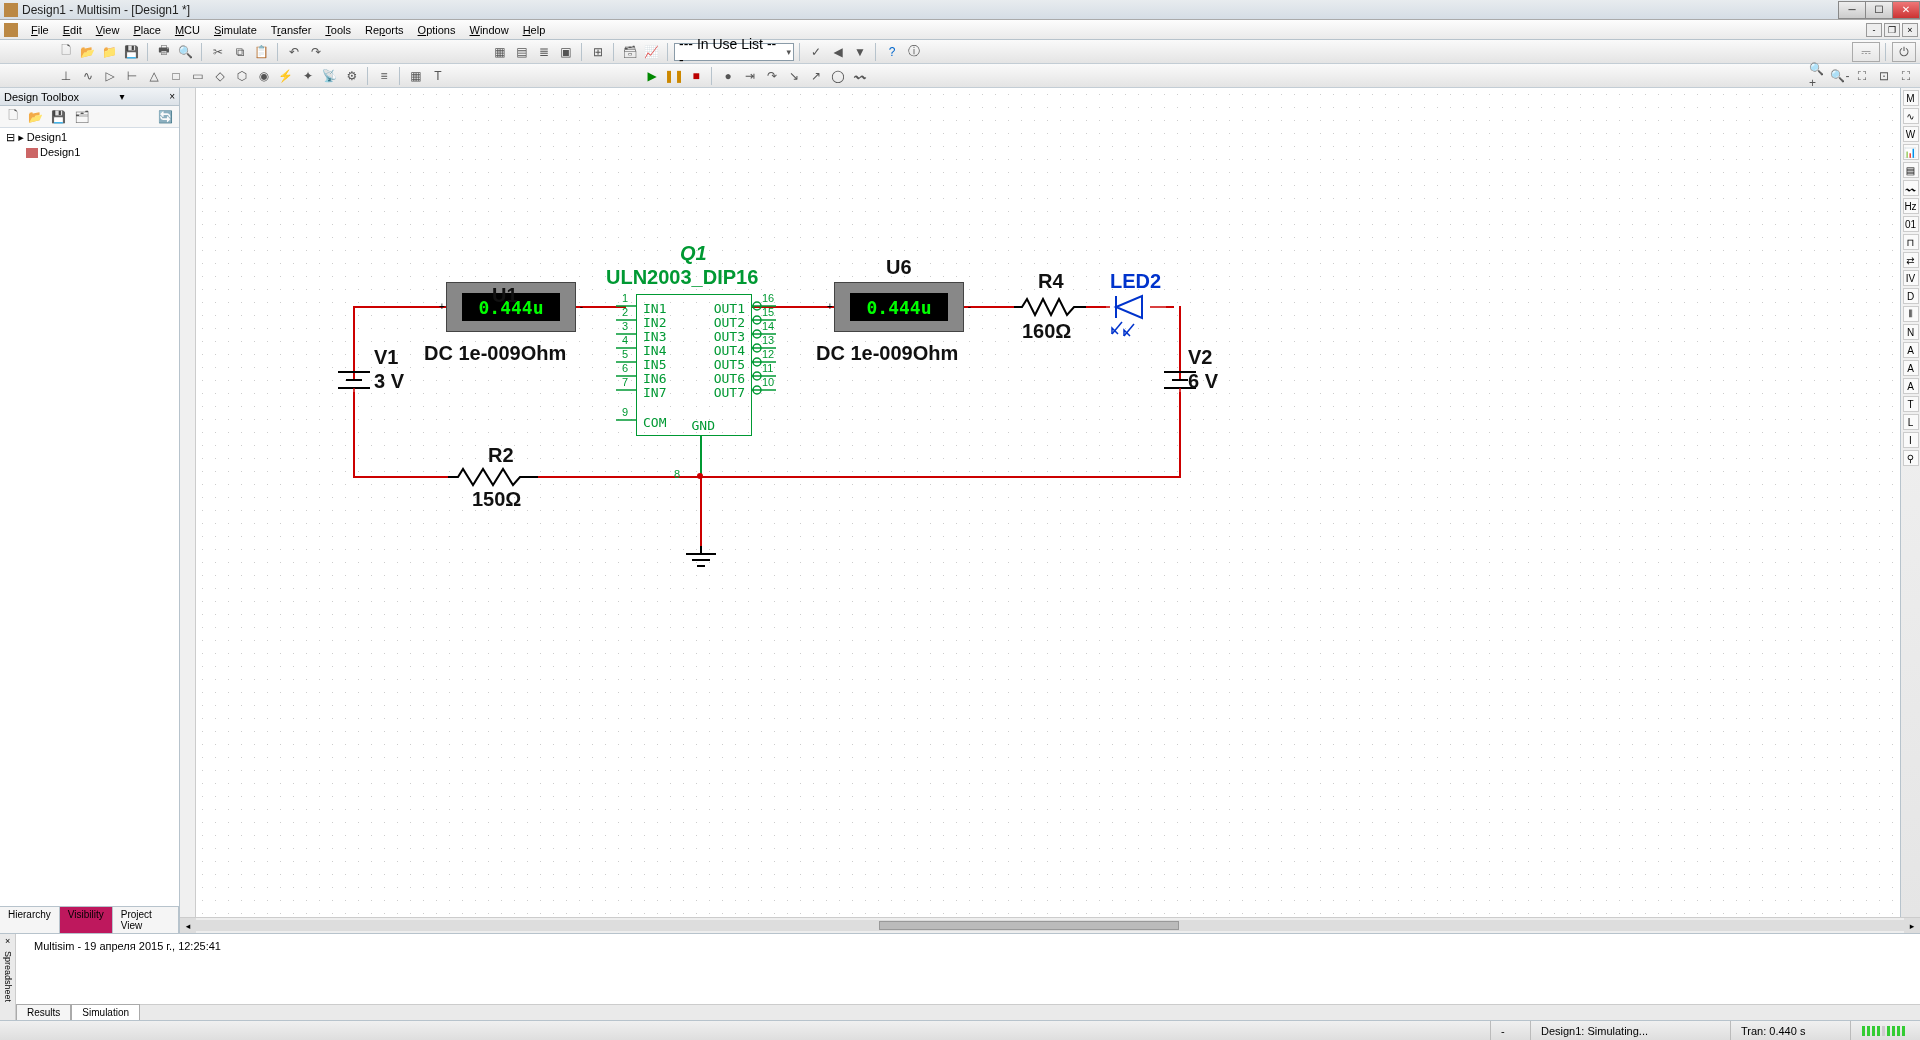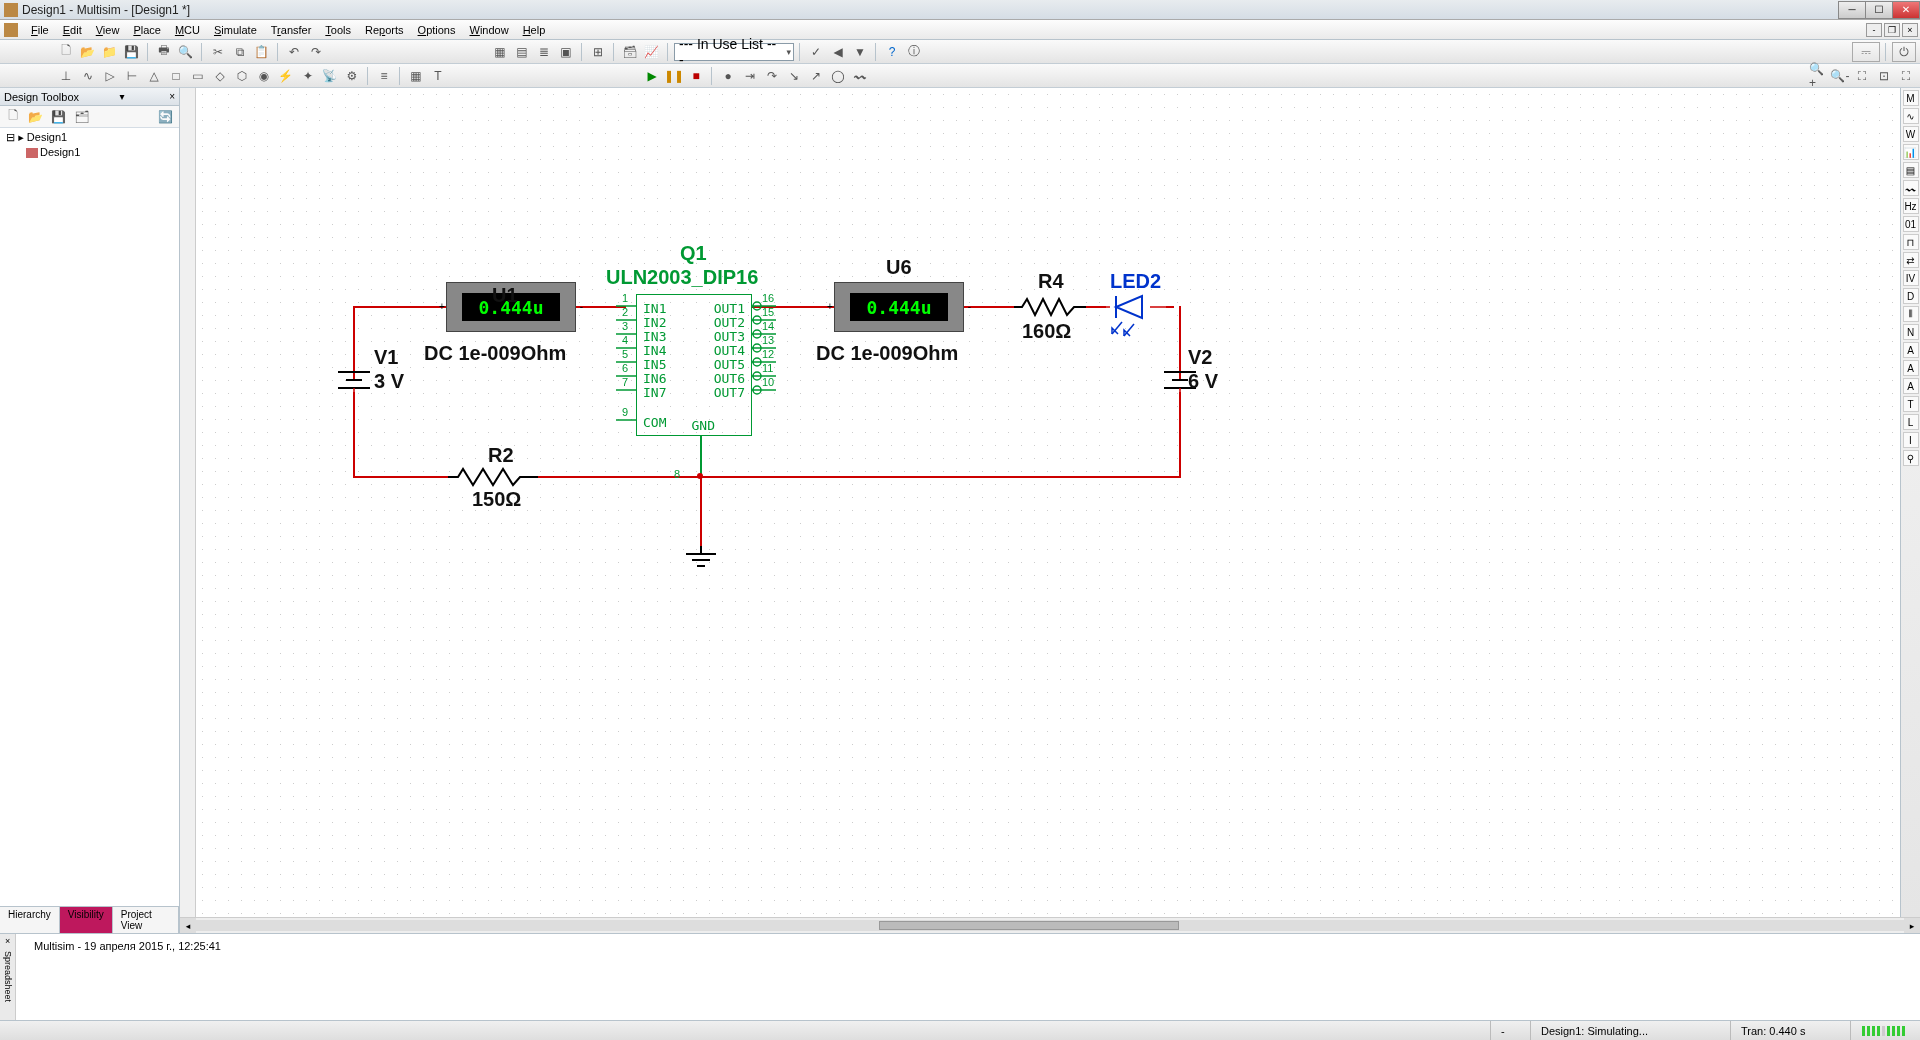--- a/index.html
+++ b/index.html
@@ -301,21 +301,21 @@
         <div class="txt black" style="left:228px; top:254px;">DC  1e-009Ohm</div>
 
         <div class="meter" style="left:638px; top:194px;">
           <div class="lcd">0.444u</div>
           <span class="pin" style="left:-8px; top:18px">+</span>
           <span class="pin" style="right:-8px; top:18px">-</span>
         </div>
         <div class="txt black" style="left:690px; top:168px;">U6</div>
         <div class="txt black" style="left:620px; top:254px;">DC  1e-009Ohm</div>
 
-        <div class="txt green" style="left:484px; top:154px;">Q1</div>
+        <div class="txt green" style="left:484px; top:154px;font-style:italic;">Q1</div>
         <div class="txt green" style="left:410px; top:178px;">ULN2003_DIP16</div>
         <div class="chip" style="left:440px; top:206px; width:116px; height:142px;">
           <span class="pinlbl" style="left:6px; top:6px">IN1</span>
           <span class="pinlbl" style="left:6px; top:20px">IN2</span>
           <span class="pinlbl" style="left:6px; top:34px">IN3</span>
           <span class="pinlbl" style="left:6px; top:48px">IN4</span>
           <span class="pinlbl" style="left:6px; top:62px">IN5</span>
           <span class="pinlbl" style="left:6px; top:76px">IN6</span>
           <span class="pinlbl" style="left:6px; top:90px">IN7</span>
           <span class="pinlbl" style="left:6px; top:120px">COM</span>
@@ -442,20 +442,24 @@
   </div>
 </div>
 
 <div class="bottom">
   <div class="side">
     <span class="x">×</span>
     <span>Spreadsheet</span>
   </div>
   <div class="content">
     <div class="msg">Multisim  -  19 апреля 2015 г., 12:25:41</div>
+    <div class="btabs">
+      <div class="btab">Results</div>
+      <div class="btab active">Simulation</div>
+    </div>
   </div>
 </div>
 
 <div class="status">
   <div class="cell"></div>
   <div class="cell" style="width:40px">-</div>
   <div class="cell" style="width:200px">Design1: Simulating...</div>
   <div class="cell" style="width:120px">Tran: 0.440 s</div>
   <div class="cell bars">
     <span class="g"></span>

